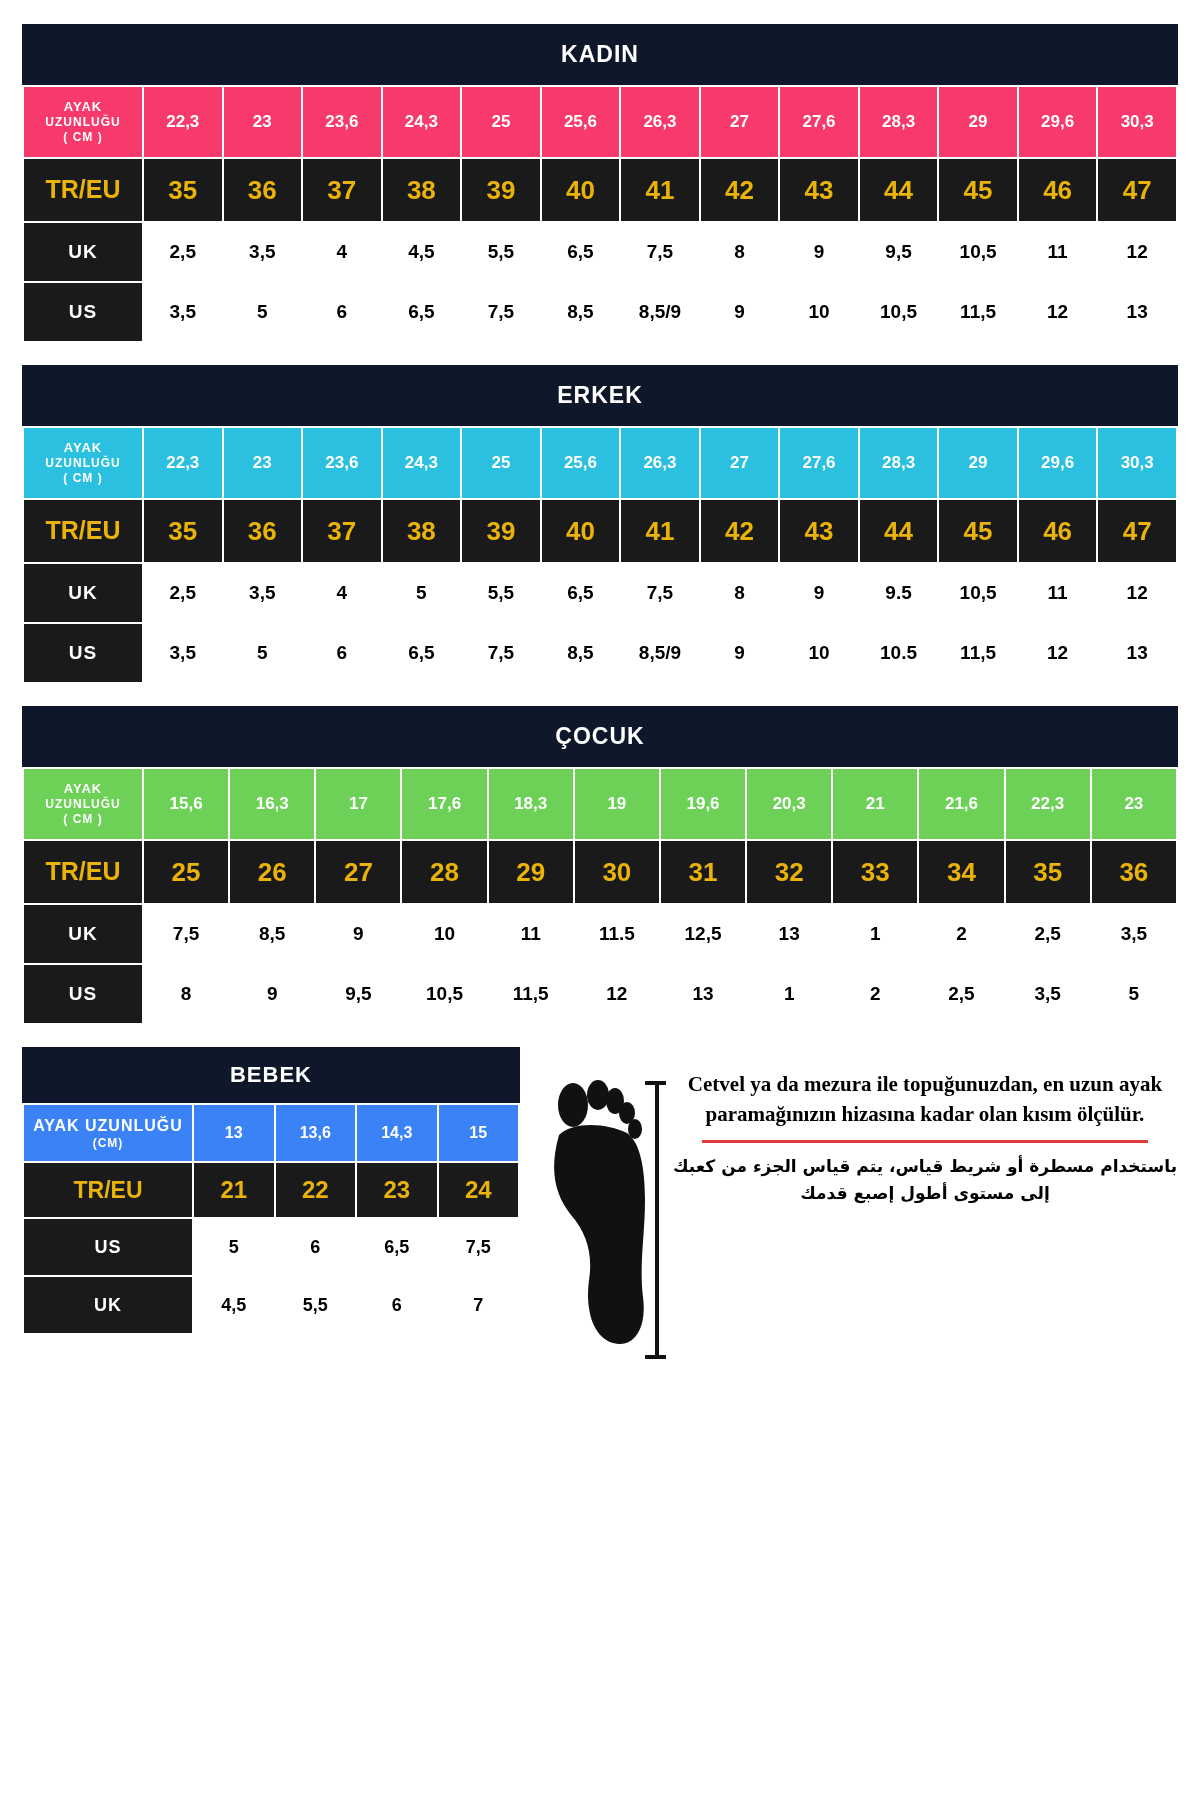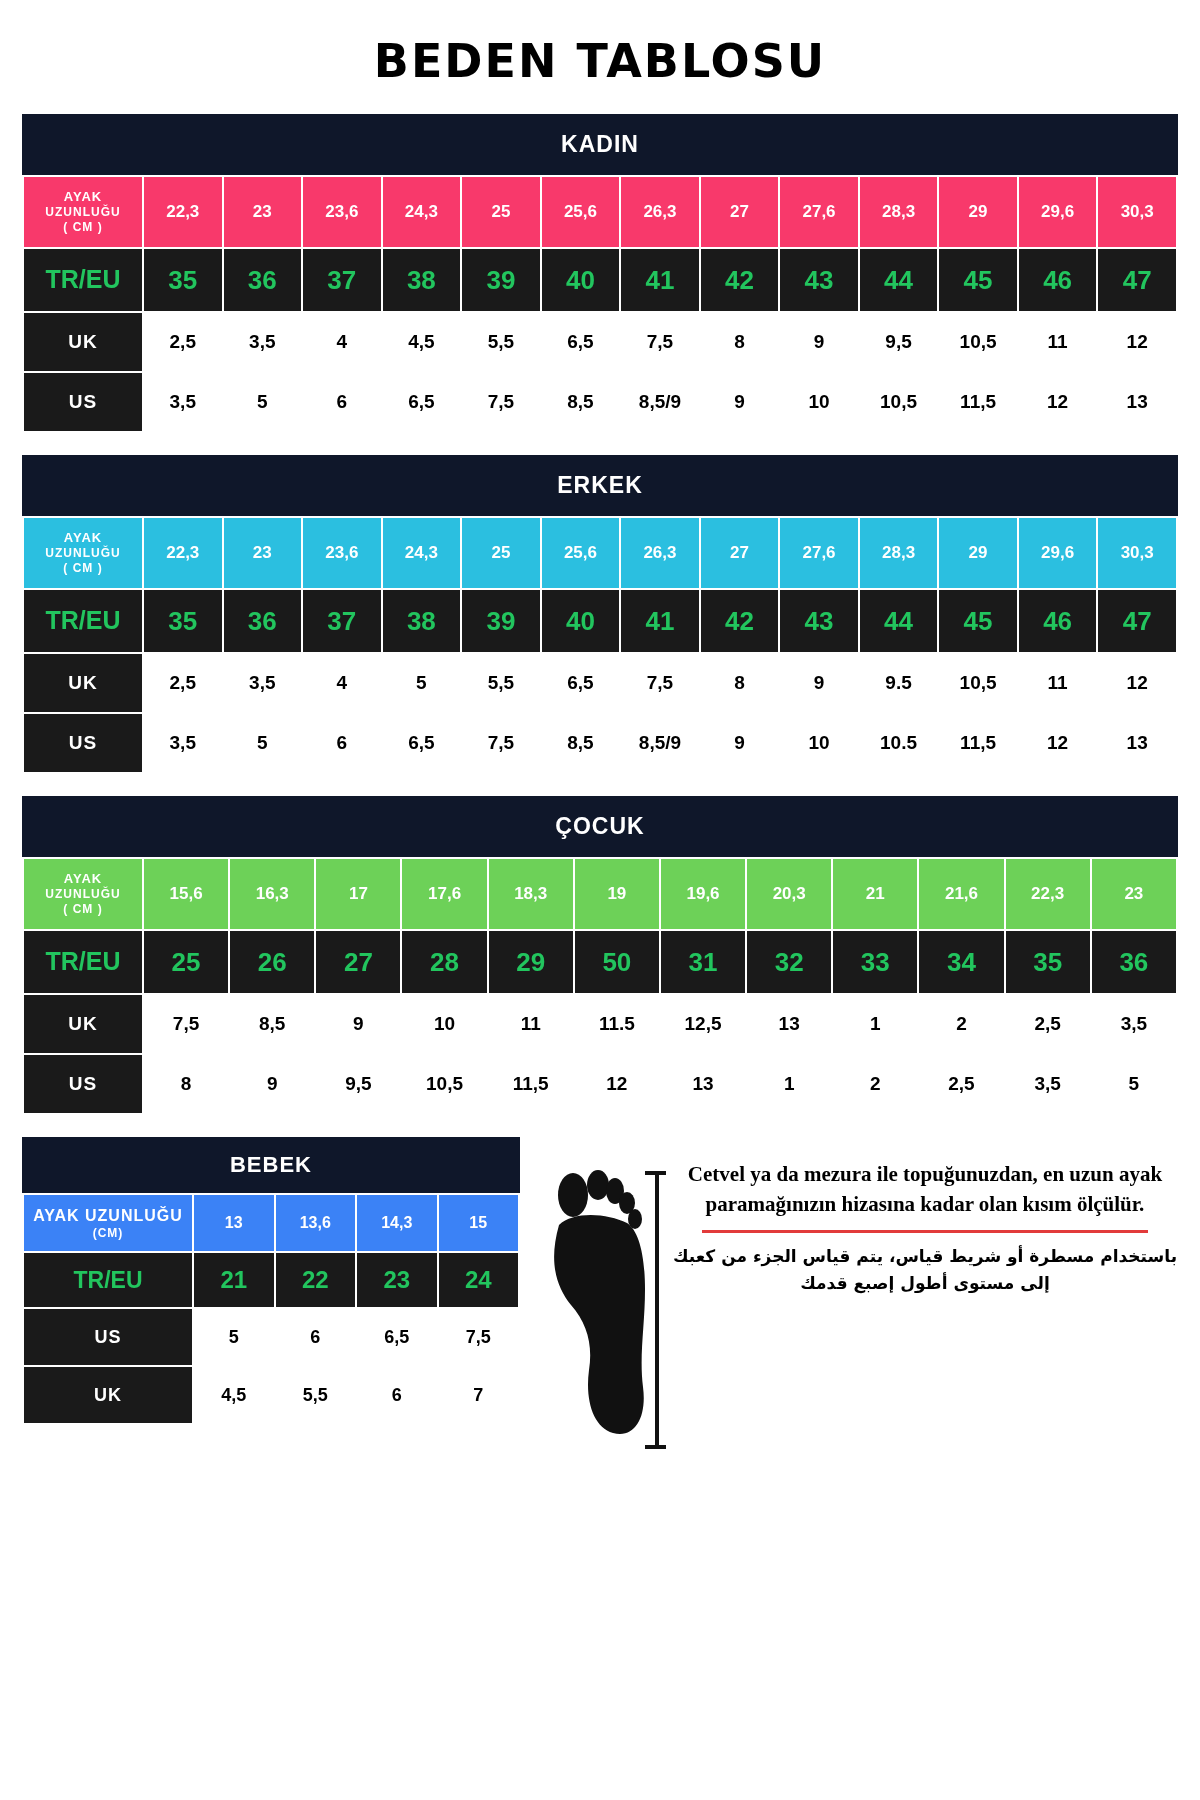--- a/index.html
+++ b/index.html
@@ -60,21 +60,21 @@
   .row-cm-erkek td{background:#2BBFE0;color:#ffffff;}
   .row-cm-cocuk td{background:#6DD158;color:#ffffff;}
   .row-cm-bebek td{background:#3b82f6;color:#ffffff;}
   .row-cm-kadin td, .row-cm-erkek td, .row-cm-cocuk td, .row-cm-bebek td{
     font-size:17px;height:70px;
   }
   .row-cm-kadin td.lbl, .row-cm-erkek td.lbl, .row-cm-cocuk td.lbl, .row-cm-bebek td.lbl{
     font-size:13px;
   }
 
-  .row-tr td{background:#1A1A1A;color:#22c55e;font-size:26px;height:62px;margin-top:36px;}
+  .row-tr td{background:#1A1A1A;color:#eab308;font-size:26px;height:62px;margin-top:36px;}
   .row-tr td.lbl{font-size:25px;letter-spacing:0;}
 
   .row-plain td{background:#ffffff;color:#000000;font-size:19px;height:58px;border:2px solid #1A1A1A;}
   .row-plain td.lbl{background:#1A1A1A;color:#ffffff;font-size:19px;letter-spacing:1px;border-color:#ffffff;}
 
   
   .bottom{
     display:flex;
     gap:18px;
     align-items:flex-start;
@@ -124,21 +124,20 @@
     line-height:1.6;
     margin-top:0;
     font-family:"DejaVu Sans", sans-serif;
   }
 </style>
 </head>
 <body>
 
 <div class="page">
 
-  <div class="main-title">BEDEN TABLOSU</div>
 
   <div class="block">
     <div class="band">KADIN</div>
     <table class="grid">
       <tbody>
           <tr class="row-cm-kadin">
         <td class="lbl">
           <span>AYAK</span>
           <small>UZUNLUĞU</small>
           <small>( CM )</small>
@@ -308,21 +307,21 @@
         <td>22,3</td>
         <td>23</td>
       </tr>
       <tr class="row-tr">
         <td class="lbl">TR/EU</td>
         <td>25</td>
         <td>26</td>
         <td>27</td>
         <td>28</td>
         <td>29</td>
-        <td>50</td>
+        <td>30</td>
         <td>31</td>
         <td>32</td>
         <td>33</td>
         <td>34</td>
         <td>35</td>
         <td>36</td>
       </tr>
       <tr class="row-plain">
         <td class="lbl">UK</td>
         <td>7,5</td>

